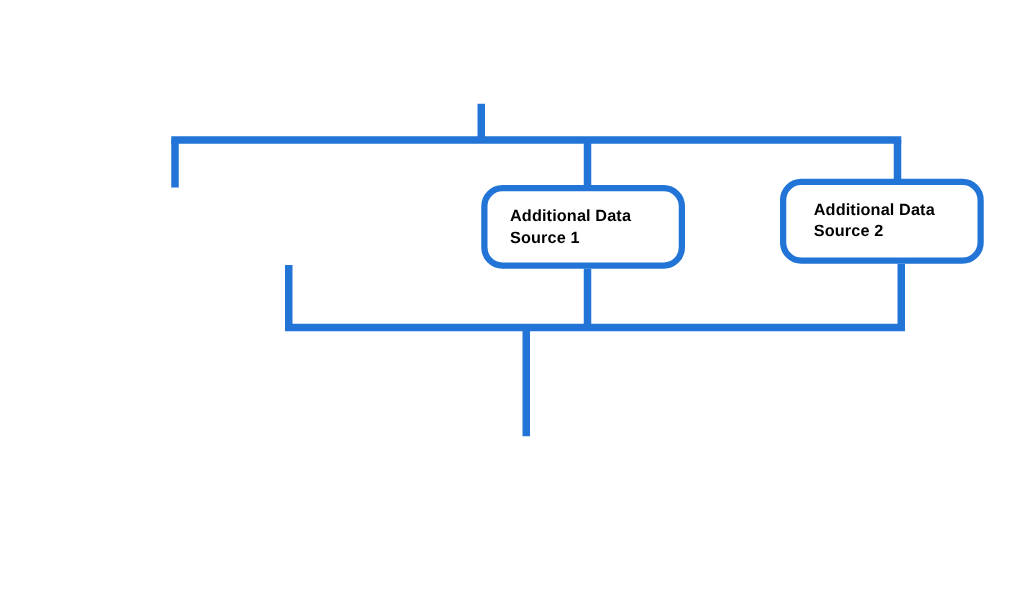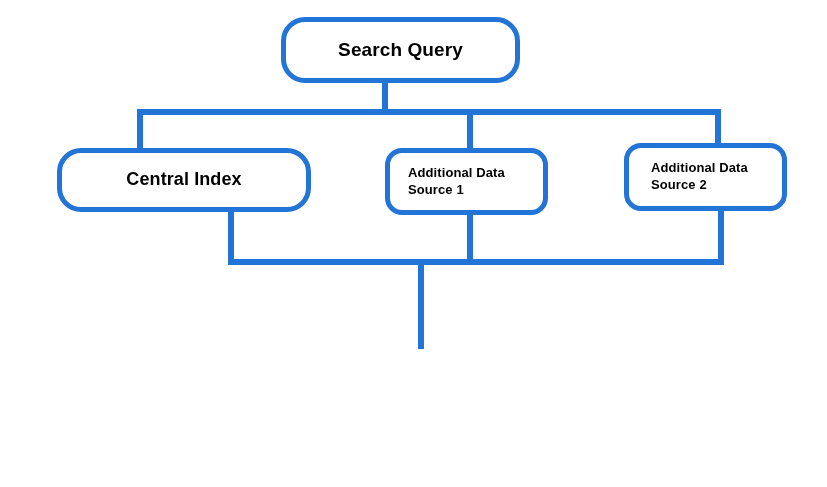--- a/index.html
+++ b/index.html
@@ -114,27 +114,21 @@
       <path d="M 231 212 L 231 262"></path>
       <path d="M 470 215 L 470 262"></path>
       <path d="M 721 211 L 721 262"></path>
 
       <path d="M 228 262 L 724 262"></path>
 
       <path d="M 421 262 L 421 349"></path>
     </g>
   </svg>
 
-  <div class="node node-search-query">
-    <span class="label">Search Query</span>
-  </div>
 
-  <div class="node node-central-index">
-    <span class="label">Central Index</span>
-  </div>
 
   <div class="node node-ads1">
     <span class="label">Additional Data
 Source 1</span>
   </div>
 
   <div class="node node-ads2">
     <span class="label">Additional Data
 Source 2</span>
   </div>

